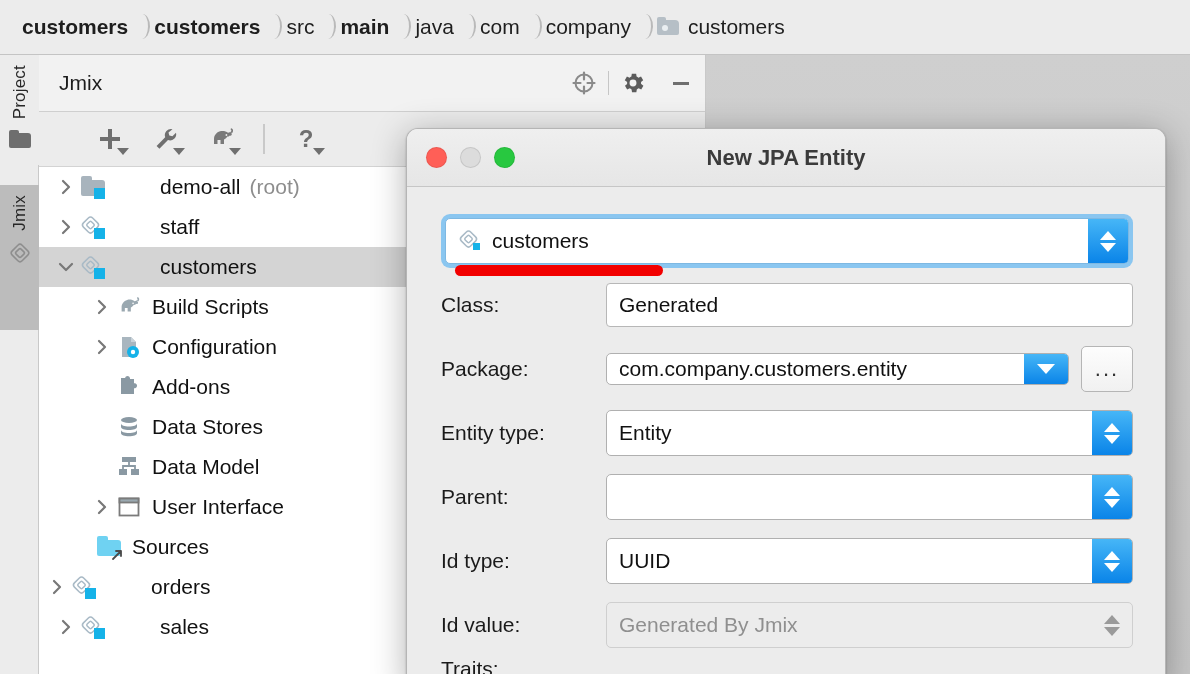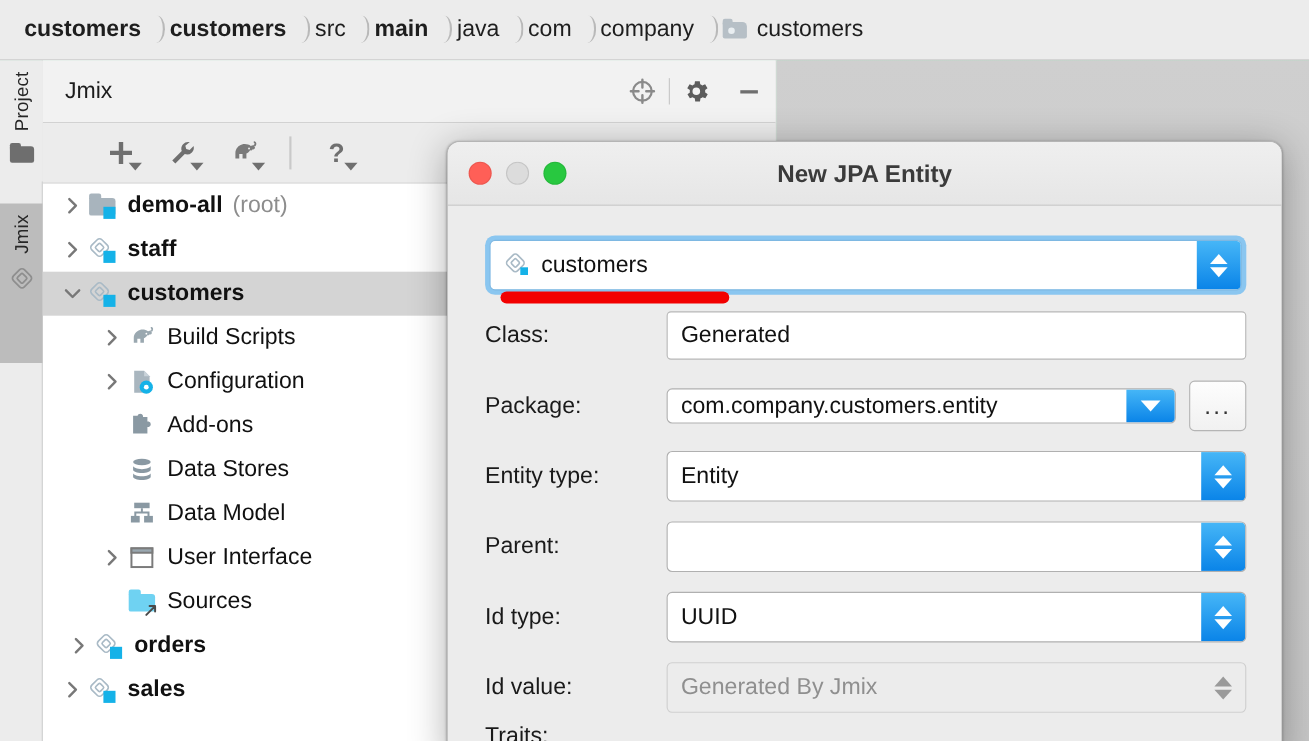--- a/index.html
+++ b/index.html
@@ -98,21 +98,21 @@
     border-top: 7px solid #6f6f6f;
   }
   .tb-sep { width: 2px; height: 30px; background: #c9c9c9; margin: 0 6px; }
 
   
   .tree { background: #fff; height: 507px; position: relative; }
   .trow { height: 40px; display: flex; align-items: center; position: relative; }
   .trow.selected { background: #d4d4d4; }
   .tw-chev { width: 26px; display: flex; align-items: center; justify-content: center; flex: none; }
   .tlabel { font-size: 21px; color: #111; white-space: nowrap; }
-  .tlabel.bold { font-weight: bold; }
+  .tlabel.bold { font-weight: normal; margin-left: 44px; }
   .tsub { font-size: 21px; color: #8d8d8d; margin-left: 9px; }
   .ticon { width: 28px; height: 26px; margin-right: 9px; position: relative; flex: none; display:flex; align-items:center; justify-content:center;}
 
   .mod-folder .fb { position: absolute; left: 2px; top: 6px; width: 24px; height: 16px; background: #a8b4bd; border-radius: 1px 3px 2px 2px; }
   .mod-folder .ftab { position: absolute; left: 2px; top: 2px; width: 11px; height: 5px; background: #a8b4bd; border-radius: 2px 2px 0 0; }
   .mod-folder .badge { position: absolute; right: 2px; bottom: 1px; width: 11px; height: 11px; background: #15b2e8; }
   .src-folder .fb { position: absolute; left: 2px; top: 6px; width: 24px; height: 16px; background: #6fd2f2; border-radius: 1px 3px 2px 2px; }
   .src-folder .ftab { position: absolute; left: 2px; top: 2px; width: 11px; height: 5px; background: #6fd2f2; border-radius: 2px 2px 0 0; }
 
   .jm-badge { position: absolute; right: 2px; bottom: 1px; width: 11px; height: 11px; background: #15b2e8; }
@@ -445,32 +445,32 @@
         </span>
         <span class="ticon">
           <svg width="26" height="24" viewBox="0 0 26 24">
             <rect x="3.5" y="3.5" width="19" height="17" fill="#fff" stroke="#7b7b7b" stroke-width="1.8"></rect>
             <rect x="3.5" y="3.5" width="19" height="4" fill="#9aa8b0" stroke="#7b7b7b" stroke-width="1.8"></rect>
           </svg>
         </span>
         <span class="tlabel">User Interface</span>
       </div>
 
-      <div class="trow" style="padding-left:76px">
+      <div class="trow" style="padding-left:56px">
         <span class="ticon src-folder">
           <span class="ftab"></span>
             <span class="fb"></span>
           <svg style="position:absolute;right:-1px;bottom:-1px" width="13" height="13" viewBox="0 0 13 13">
             <path d="M2 11L10 3M10 3H5M10 3v5" fill="none" stroke="#4a4a4a" stroke-width="1.8" stroke-linecap="round"></path>
           </svg>
         </span>
         <span class="tlabel">Sources</span>
       </div>
 
-      <div class="trow" style="padding-left:20px">
+      <div class="trow" style="padding-left:5px">
         <span class="tw-chev">
           <svg width="16" height="16" viewBox="0 0 16 16">
               <path d="M5 2l6 6-6 6" fill="none" stroke="#787878" stroke-width="2.2" stroke-linecap="round" stroke-linejoin="round"></path>
             </svg>
         </span>
         <span class="ticon">
           <svg width="26" height="24" viewBox="0 0 26 24">
             <g fill="none" stroke="#a9bac6" stroke-width="1.5">
               <rect x="4" y="3.5" width="13" height="13" rx="3" transform="rotate(45 10.5 10)"></rect>
               <rect x="7.5" y="7" width="6" height="6" rx="1.3" transform="rotate(45 10.5 10)"></rect>

